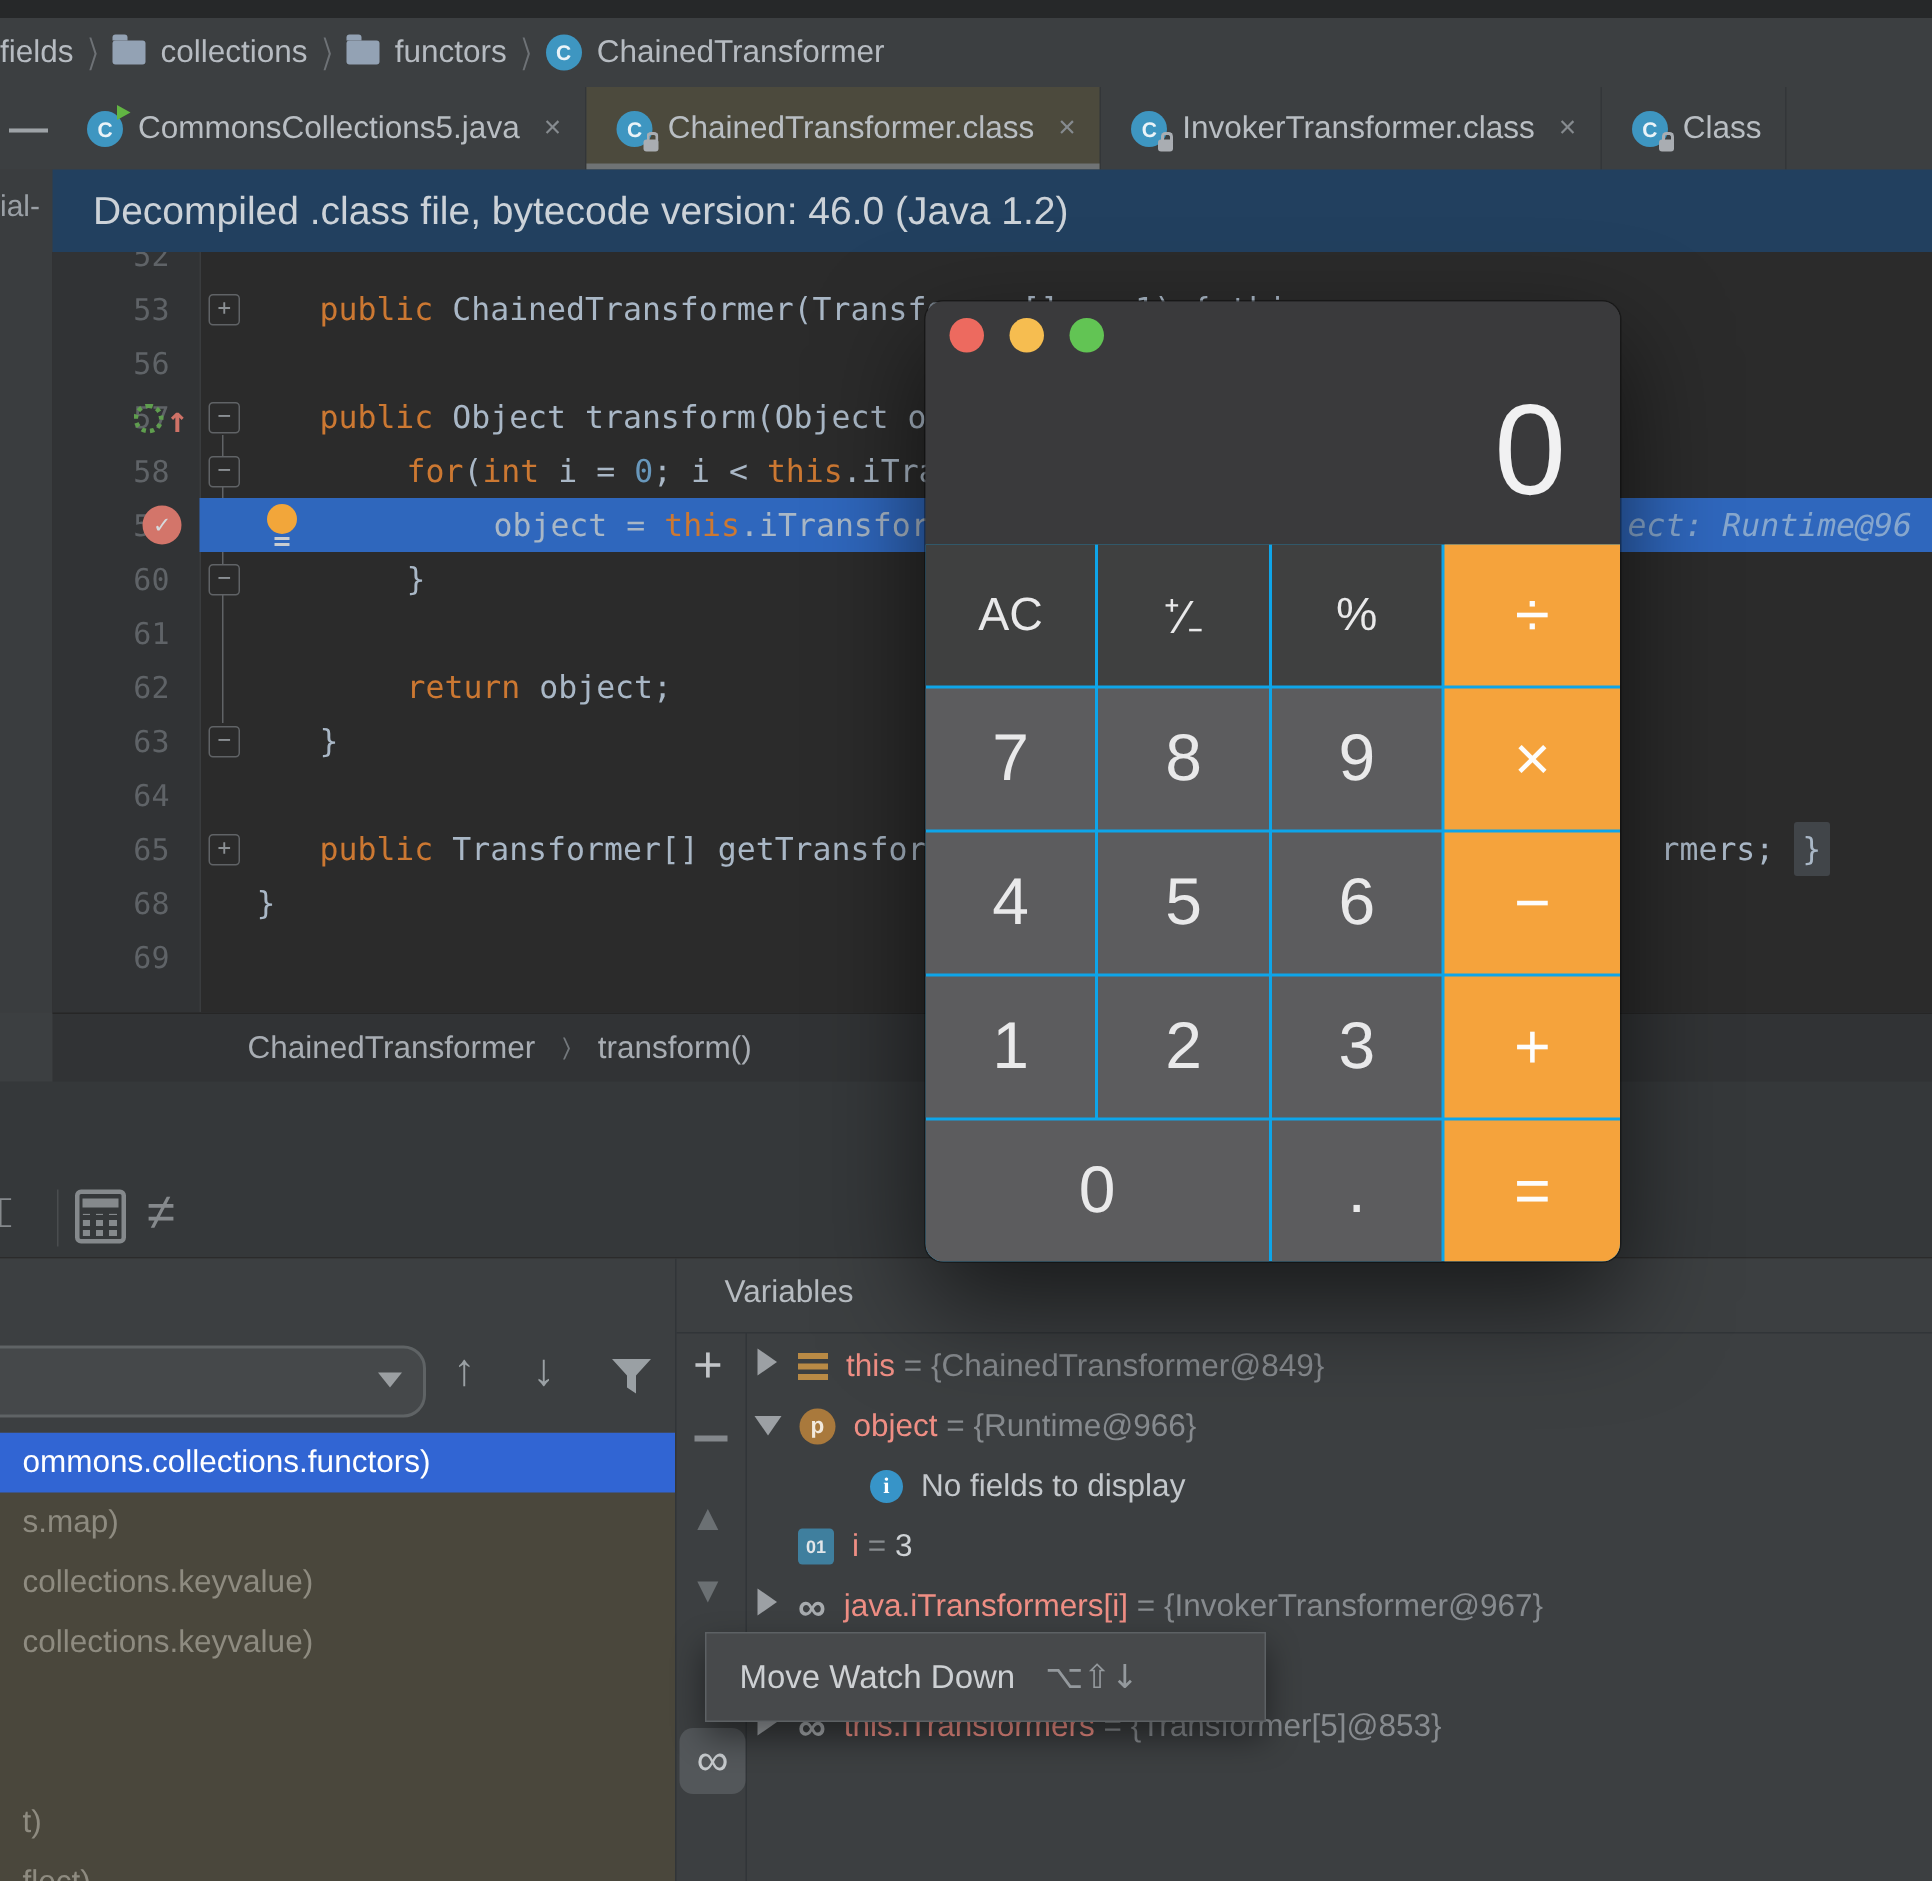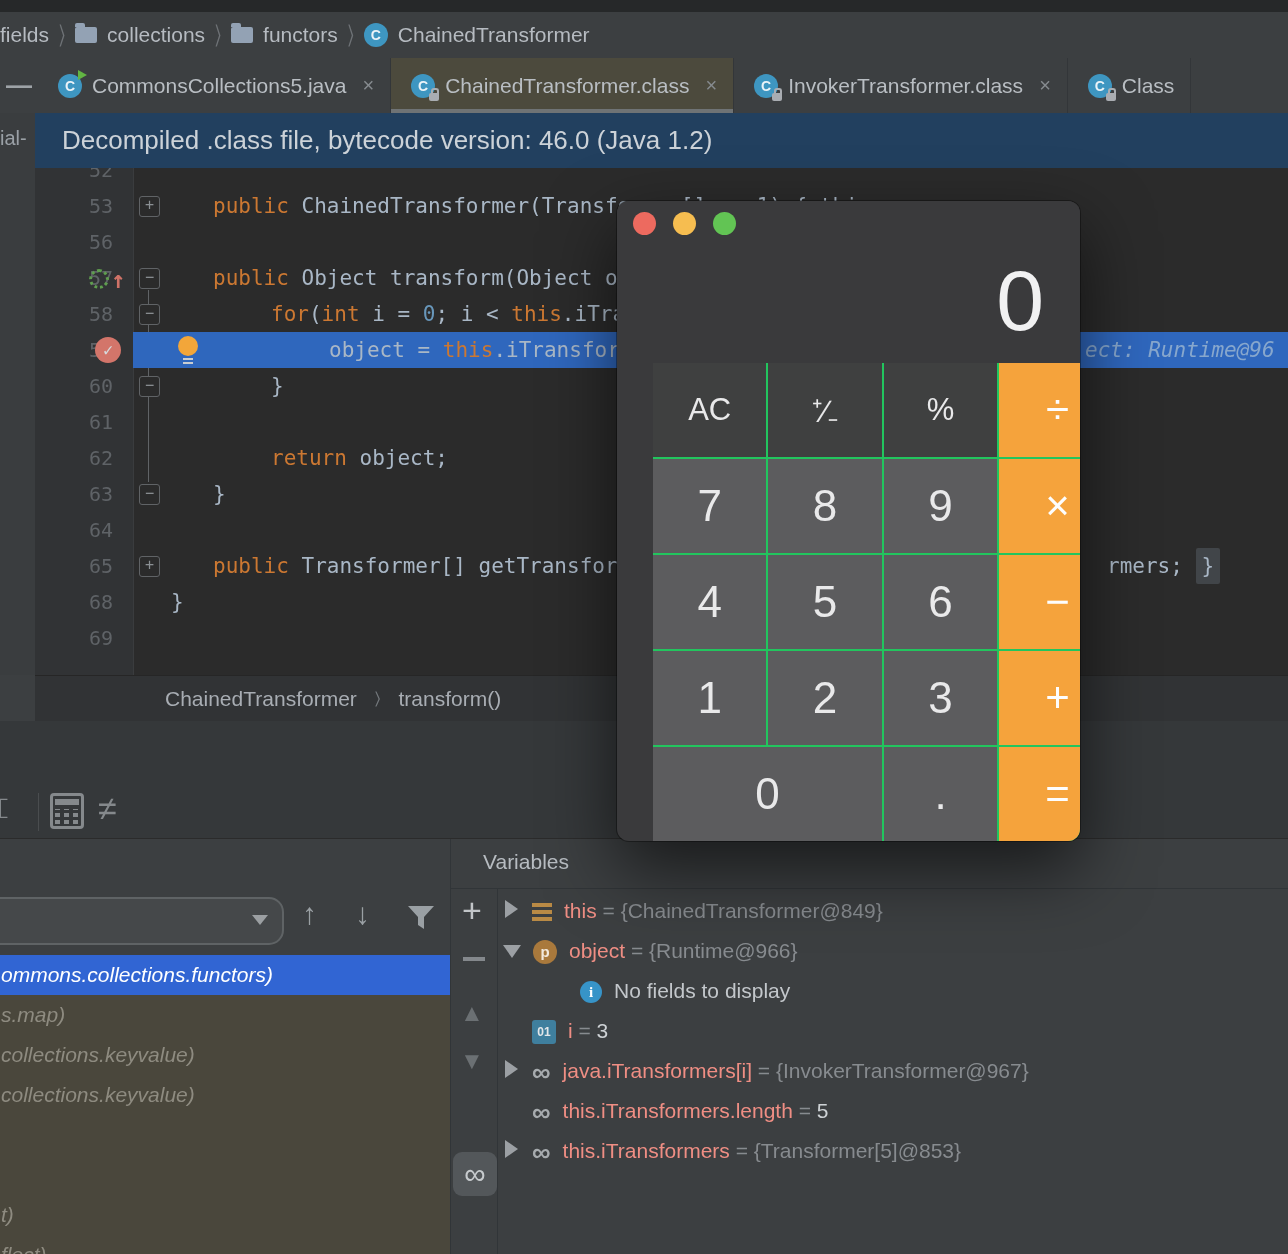--- a/index.html
+++ b/index.html
@@ -69,21 +69,21 @@
       background:repeating-linear-gradient(90deg,#85898c 0 5px,transparent 5px 9px);
       -webkit-mask:repeating-linear-gradient(0deg,#000 0 4px,transparent 4px 7px);
       mask:repeating-linear-gradient(0deg,#000 0 4px,transparent 4px 7px);}
   
   #bottom{left:0;top:839px;width:1288px;height:415px;background:#3c3f41;}
   #frames-combo{position:absolute;left:-14px;top:58px;width:294px;height:44px;background:#45484a;
       border:2px solid #5f6365;border-radius:15px;}
   #frames-combo .arrow{position:absolute;right:14px;top:16px;width:0;height:0;border-left:8px solid transparent;border-right:8px solid transparent;border-top:10px solid #9b9fa2;}
   .tool-arrow{position:absolute;font-size:30px;color:#9aa0a4;top:58px;}
   #frames-list{position:absolute;left:0;top:116px;width:450px;height:299px;background:#4a473c;overflow:hidden;}
-  .frame-row{position:absolute;left:0;width:100%;height:40px;line-height:40px;font-style:italic;font-size:21px;color:#8e8b80;padding-left:1px;white-space:nowrap;}
+  .frame-row{position:absolute;left:0;width:100%;height:40px;line-height:40px;font-size:21px;color:#8e8b80;padding-left:15px;white-space:nowrap;}
   .frame-row.selected{background:#3165d3;color:#ffffff;}
   #vdiv1{position:absolute;left:450px;top:0;width:1px;height:415px;background:#313538;}
   #vdiv2{position:absolute;left:497px;top:49px;width:1px;height:366px;background:#313538;}
   #vars-title{position:absolute;left:483px;top:11px;font-size:21px;color:#b7bcc1;}
   #hdiv1{position:absolute;left:451px;top:49px;width:837px;height:1px;background:#313538;}
   
   .strip-btn{position:absolute;color:#c2c5c8;}
   #watch-box{position:absolute;left:453px;top:313px;width:44px;height:44px;background:#53575a;border-radius:9px;
       display:flex;align-items:center;justify-content:center;color:#c7cbce;font-size:30px;}
   
@@ -107,21 +107,21 @@
       box-shadow:0 10px 22px rgba(0,0,0,.45);display:flex;align-items:center;z-index:40;}
   #tooltip .lbl{margin-left:22px;font-size:22px;color:#cdd0d3;}
   #tooltip .sc{margin-left:20px;font-size:22px;color:#94999d;font-family:"DejaVu Sans",sans-serif;}
   
   #calc{left:617px;top:201px;width:463px;height:640px;border-radius:12px;overflow:hidden;z-index:20;
       box-shadow:0 28px 70px rgba(0,0,0,.6),0 0 0 1px rgba(0,0,0,.35);background:#3a3a3c;}
   #calc-display-area{position:absolute;left:0;top:0;width:100%;height:162px;background:#3a3a3c;}
   .tl{position:absolute;top:11px;width:23px;height:23px;border-radius:50%;}
   #calc-display{position:absolute;right:36px;top:56px;font-size:86px;font-weight:200;color:#f1f1f2;line-height:86px;}
   #calc-grid{position:absolute;left:0;top:162px;width:463px;height:478px;display:grid;
-      grid-template-columns:1fr 1fr 1fr 1.03fr;grid-template-rows:repeat(5,1fr);gap:2px;background:#22c55e;margin-left:36px;}
+      grid-template-columns:1fr 1fr 1fr 1.03fr;grid-template-rows:repeat(5,1fr);gap:2px;background:#0ea5e9;}
   .cbtn{display:flex;align-items:center;justify-content:center;color:#e9e9ea;}
   .cbtn.fn{background:#3f4040;font-size:31px;}
   .cbtn.digit{background:#5c5c5e;font-size:44px;}
   .cbtn.op{background:#f5a33c;font-size:42px;color:#fdfdfd;}
   .cbtn.span2{grid-column:span 2;}
 </style>
 </head>
 <body>
 
 <div class="abs" id="top-strip"></div>
@@ -240,20 +240,24 @@
   <div id="vars-tree">
       <div class="var-row" style="top: 52px;"><span class="tri-r"></span><span class="vicon ico-this"><i style="top:0"></i><i style="top:7px"></i><i style="top:14px"></i></span><span class="vname">this</span><span class="veq"> = </span><span class="vval">{ChainedTransformer@849}</span></div>
       <div class="var-row" style="top: 92px;"><span class="tri-d"></span><span class="vicon ico-param">p</span><span class="vname">object</span><span class="veq"> = </span><span class="vval">{Runtime@966}</span></div>
       <div class="var-row" style="top: 132px;"><span class="tri-none" style="width:80px;"></span><span class="vicon ico-info">i</span><span class="vinfo">No fields to display</span></div>
       <div class="var-row" style="top: 172px;"><span class="tri-none"></span><span class="vicon ico-prim">01</span><span class="vname">i</span><span class="veq"> = </span><span class="vnum">3</span></div>
       <div class="var-row" style="top: 212px;"><span class="tri-r"></span><span class="vicon ico-watch">∞</span><span class="vname">java.iTransformers[i]</span><span class="veq"> = </span><span class="vval">{InvokerTransformer@967}</span></div>
       <div class="var-row" style="top: 252px;"><span class="tri-none"></span><span class="vicon ico-watch">∞</span><span class="vname">this.iTransformers.length</span><span class="veq"> = </span><span class="vnum">5</span></div>
       <div class="var-row" style="top: 292px;"><span class="tri-r"></span><span class="vicon ico-watch">∞</span><span class="vname">this.iTransformers</span><span class="veq"> = </span><span class="vval">{Transformer[5]@853}</span></div>
     </div>
 
+  <div id="tooltip">
+    <span class="lbl">Move Watch Down</span>
+    <span class="sc">⌥⇧↓</span>
+  </div>
 </div>
 
 <div class="abs" id="calc">
   <div id="calc-display-area">
     <span class="tl" style="left: 16px; background: rgb(237, 106, 95);" id="tl0"></span>
     <span class="tl" id="tl1" style="left: 56px; background: rgb(246, 189, 80);"></span>
     <span class="tl" id="tl2" style="left: 96px; background: rgb(98, 196, 84);"></span>
     <span id="calc-display">0</span>
   </div>
   <div id="calc-grid">

